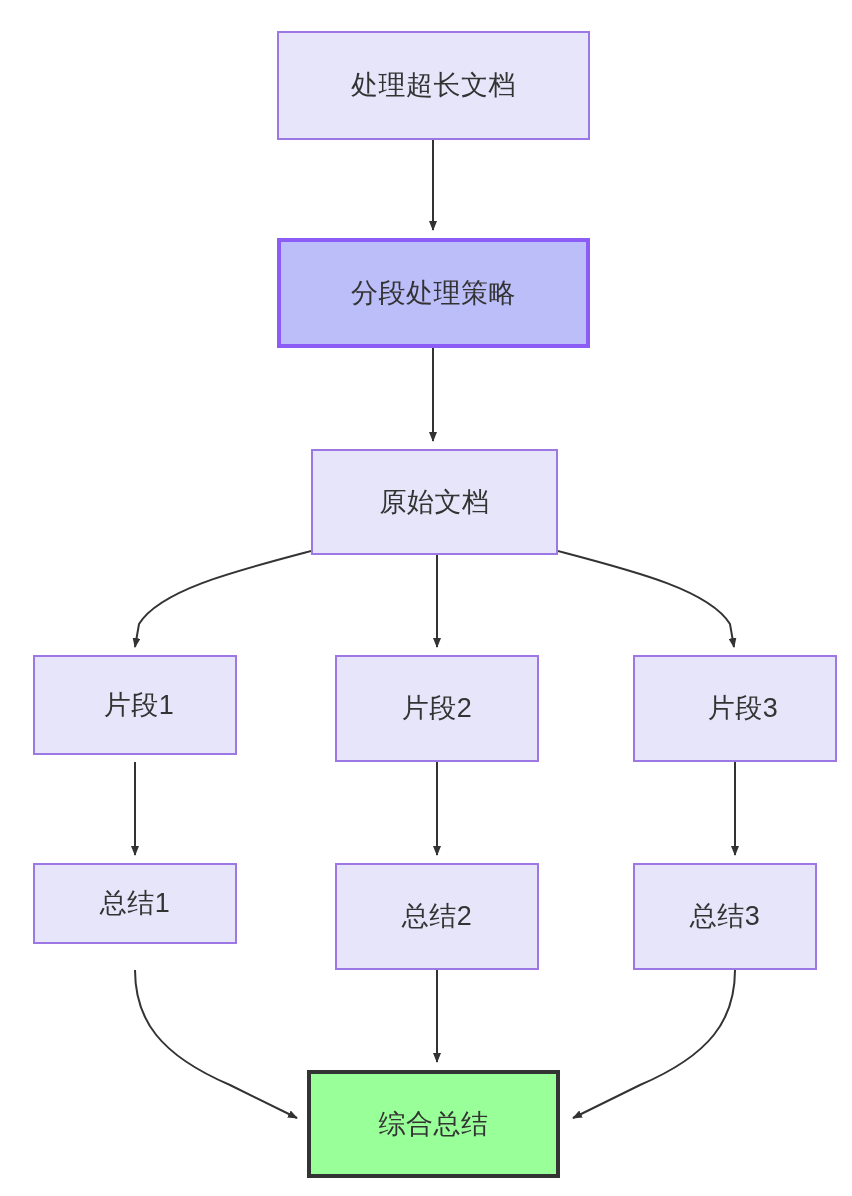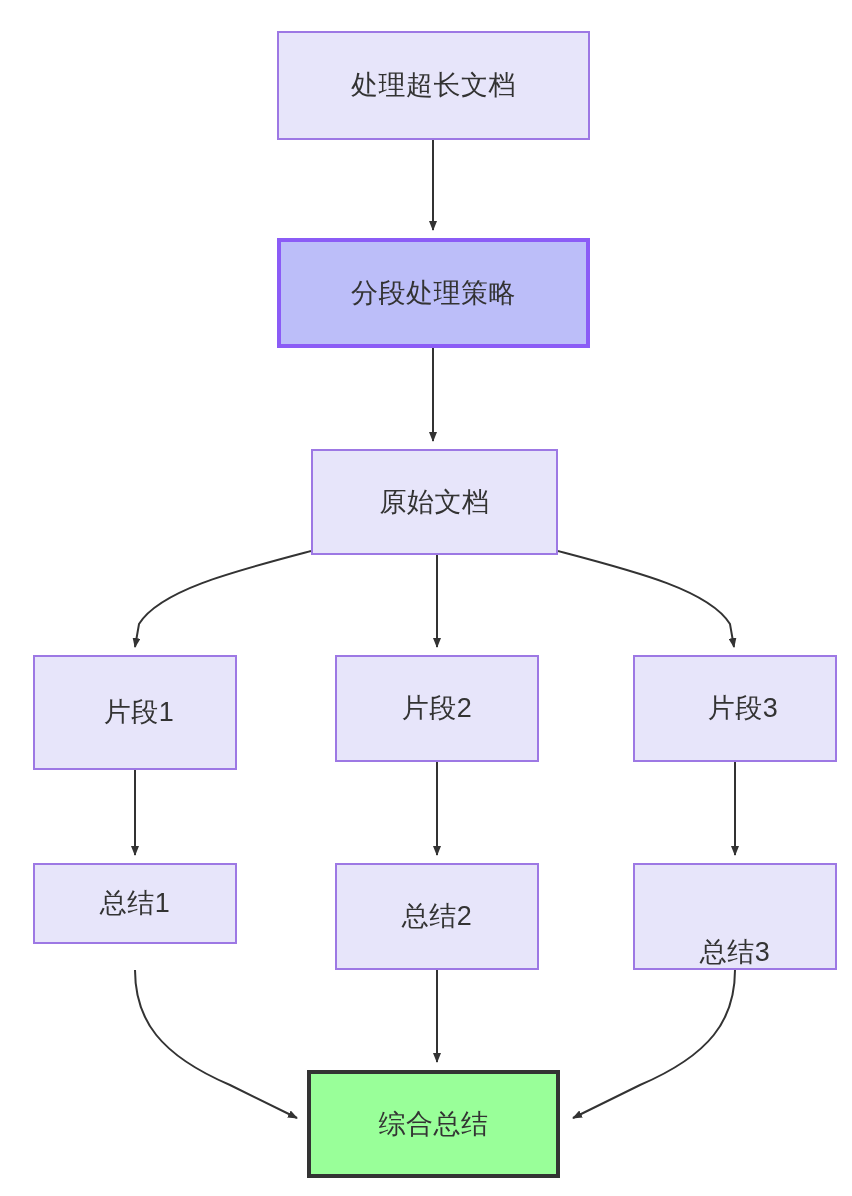--- a/index.html
+++ b/index.html
@@ -92,41 +92,41 @@
   </div>
 
   <div class="node node-strategy" style="left:277px; top:238px; width:313px; height:110px;">
     <span class="node-label">分段处理策略</span>
   </div>
 
   <div class="node node-default" style="left:311px; top:449px; width:247px; height:106px;">
     <span class="node-label">原始文档</span>
   </div>
 
-  <div class="node node-default" style="left:33px; top:655px; width:204px; height:115px;padding-left:8px;">
+  <div class="node node-default" style="left:33px; top:655px; width:204px; height:100px;padding-left:8px;">
     <span class="node-label">片段1</span>
   </div>
 
   <div class="node node-default" style="left:335px; top:655px; width:204px; height:107px;">
     <span class="node-label">片段2</span>
   </div>
 
   <div class="node node-default" style="left:633px; top:655px; width:204px; height:107px;padding-left:16px;">
     <span class="node-label">片段3</span>
   </div>
 
   <div class="node node-default" style="left:33px; top:863px; width:204px; height:81px;">
     <span class="node-label">总结1</span>
   </div>
 
   <div class="node node-default" style="left:335px; top:863px; width:204px; height:107px;">
     <span class="node-label">总结2</span>
   </div>
 
-  <div class="node node-default" style="left:633px; top:863px; width:204px; height:107px;align-items:flex-end;">
+  <div class="node node-default" style="left:633px; top:863px; width:184px; height:107px;">
     <span class="node-label">总结3</span>
   </div>
 
   <div class="node node-final" style="left:307px; top:1070px; width:253px; height:108px;">
     <span class="node-label">综合总结</span>
   </div>
 
 </div>
 
 </body></html>

